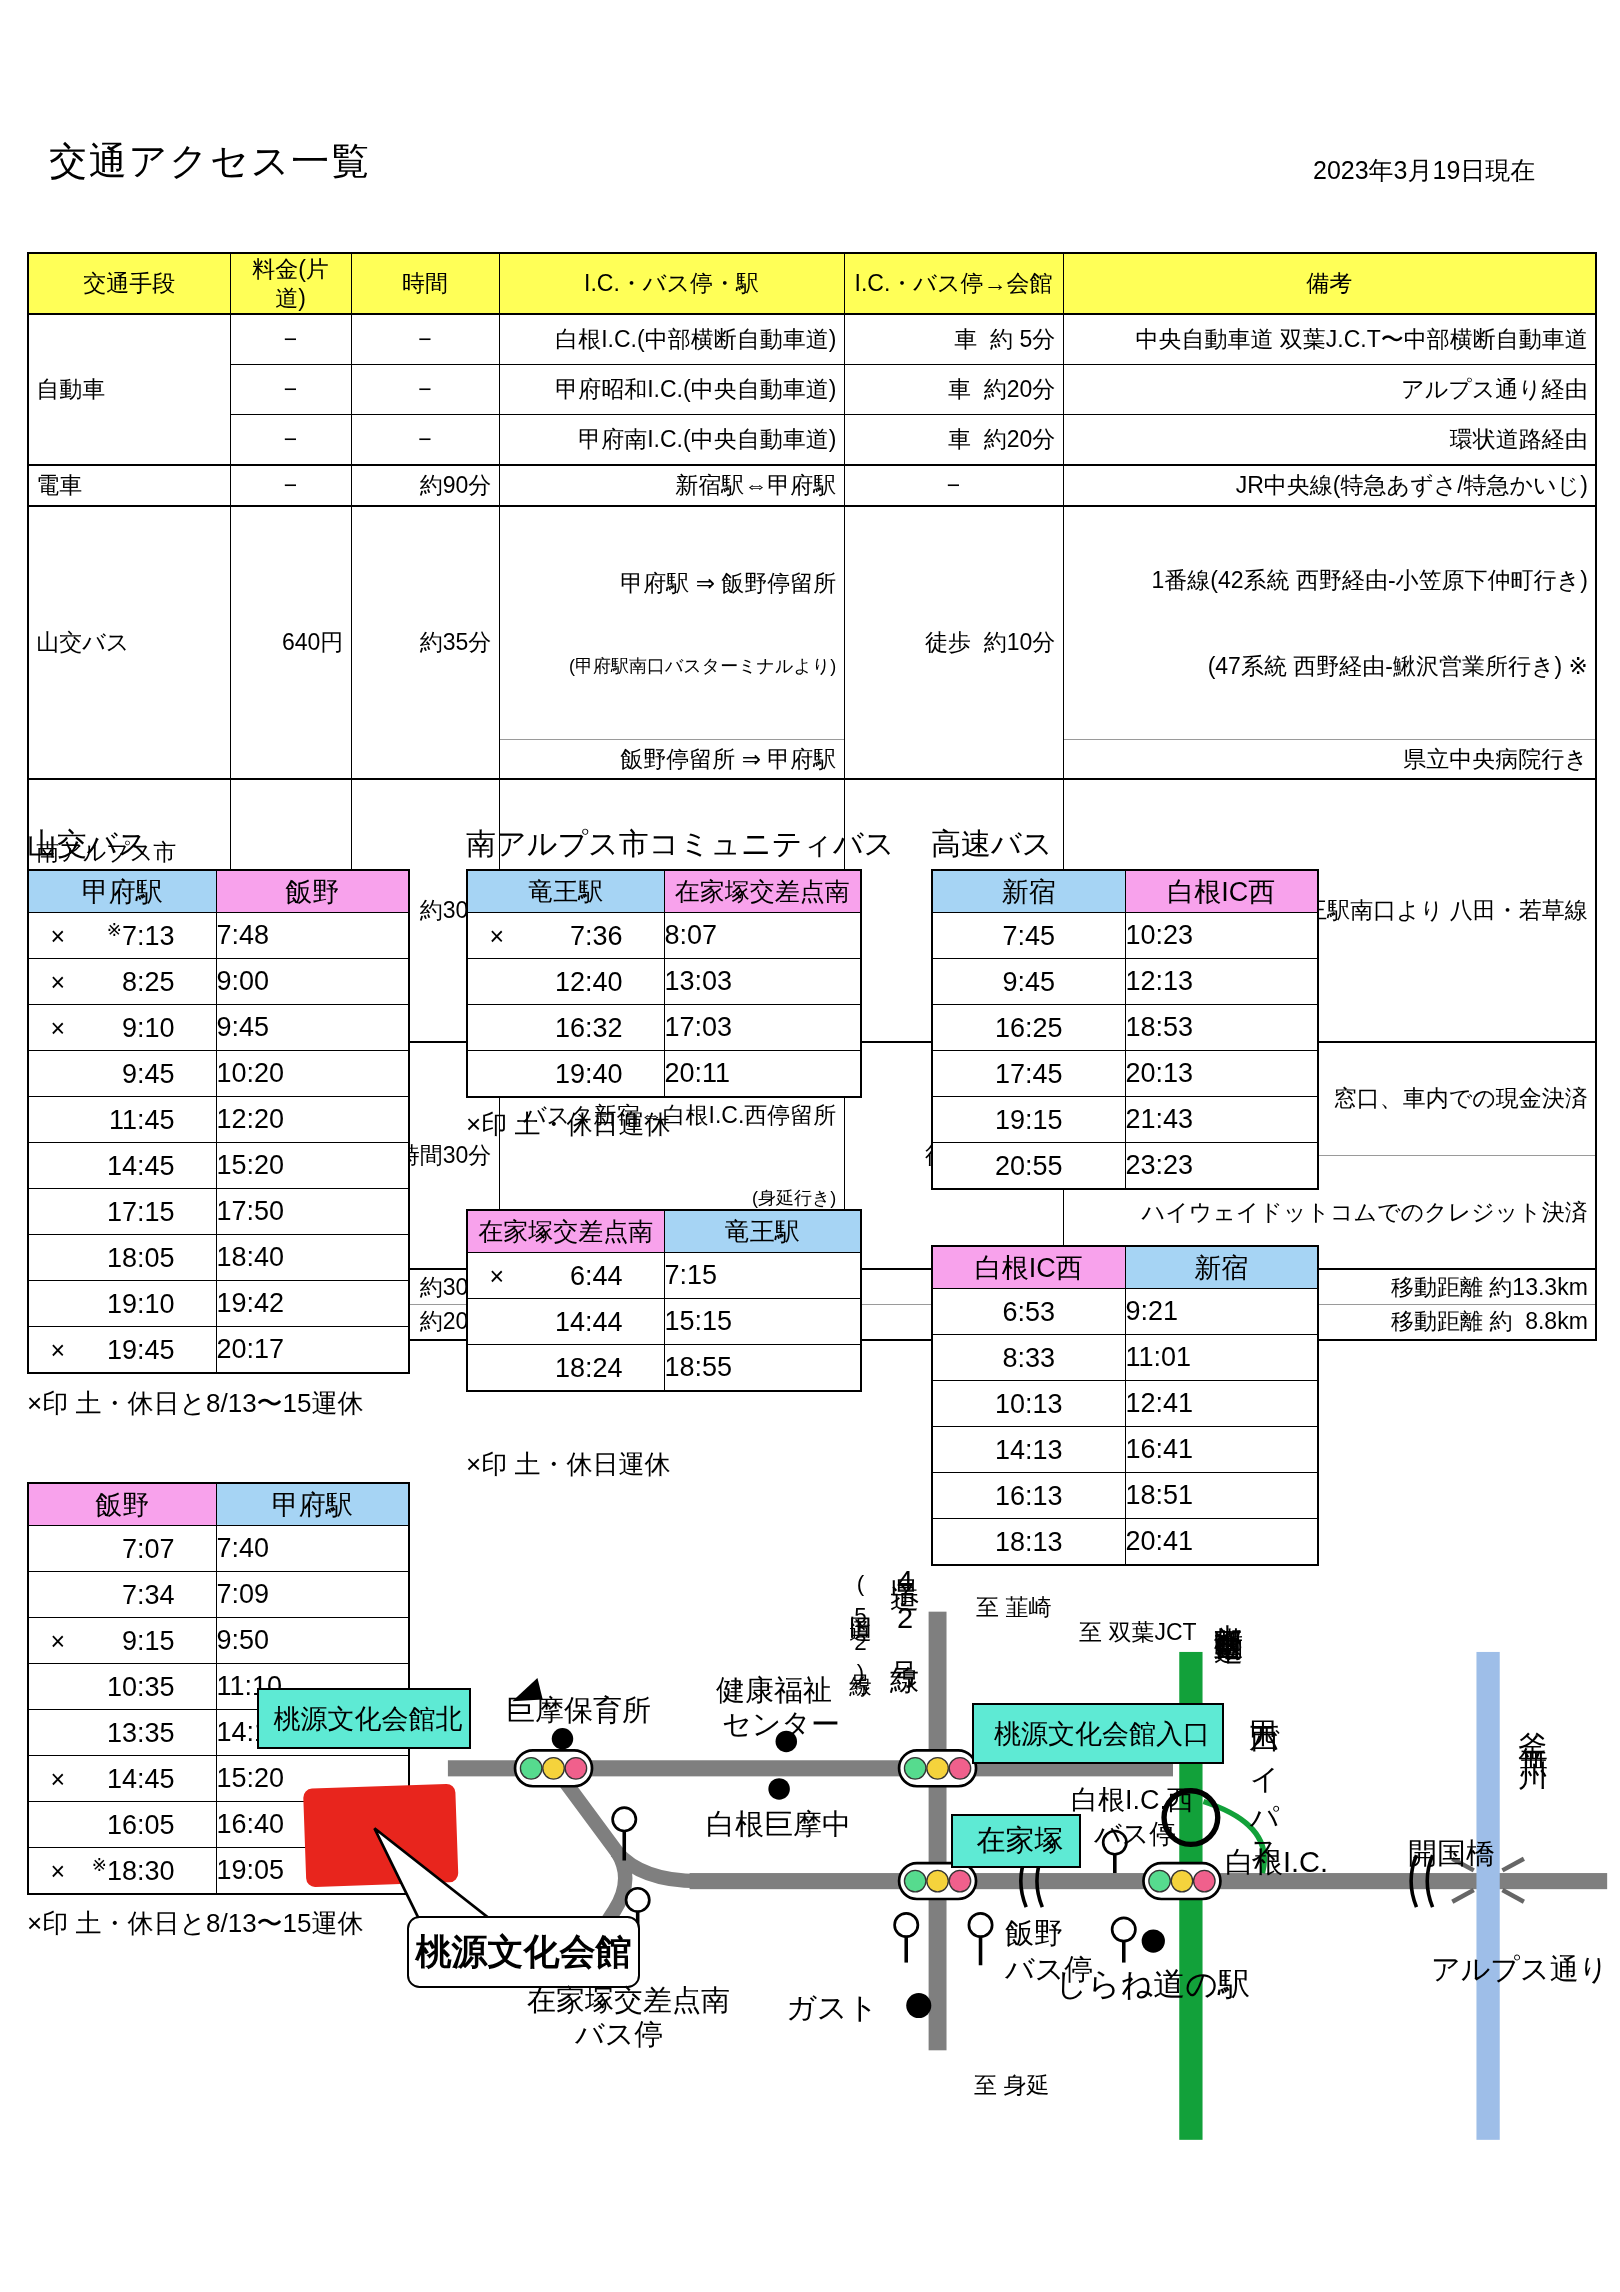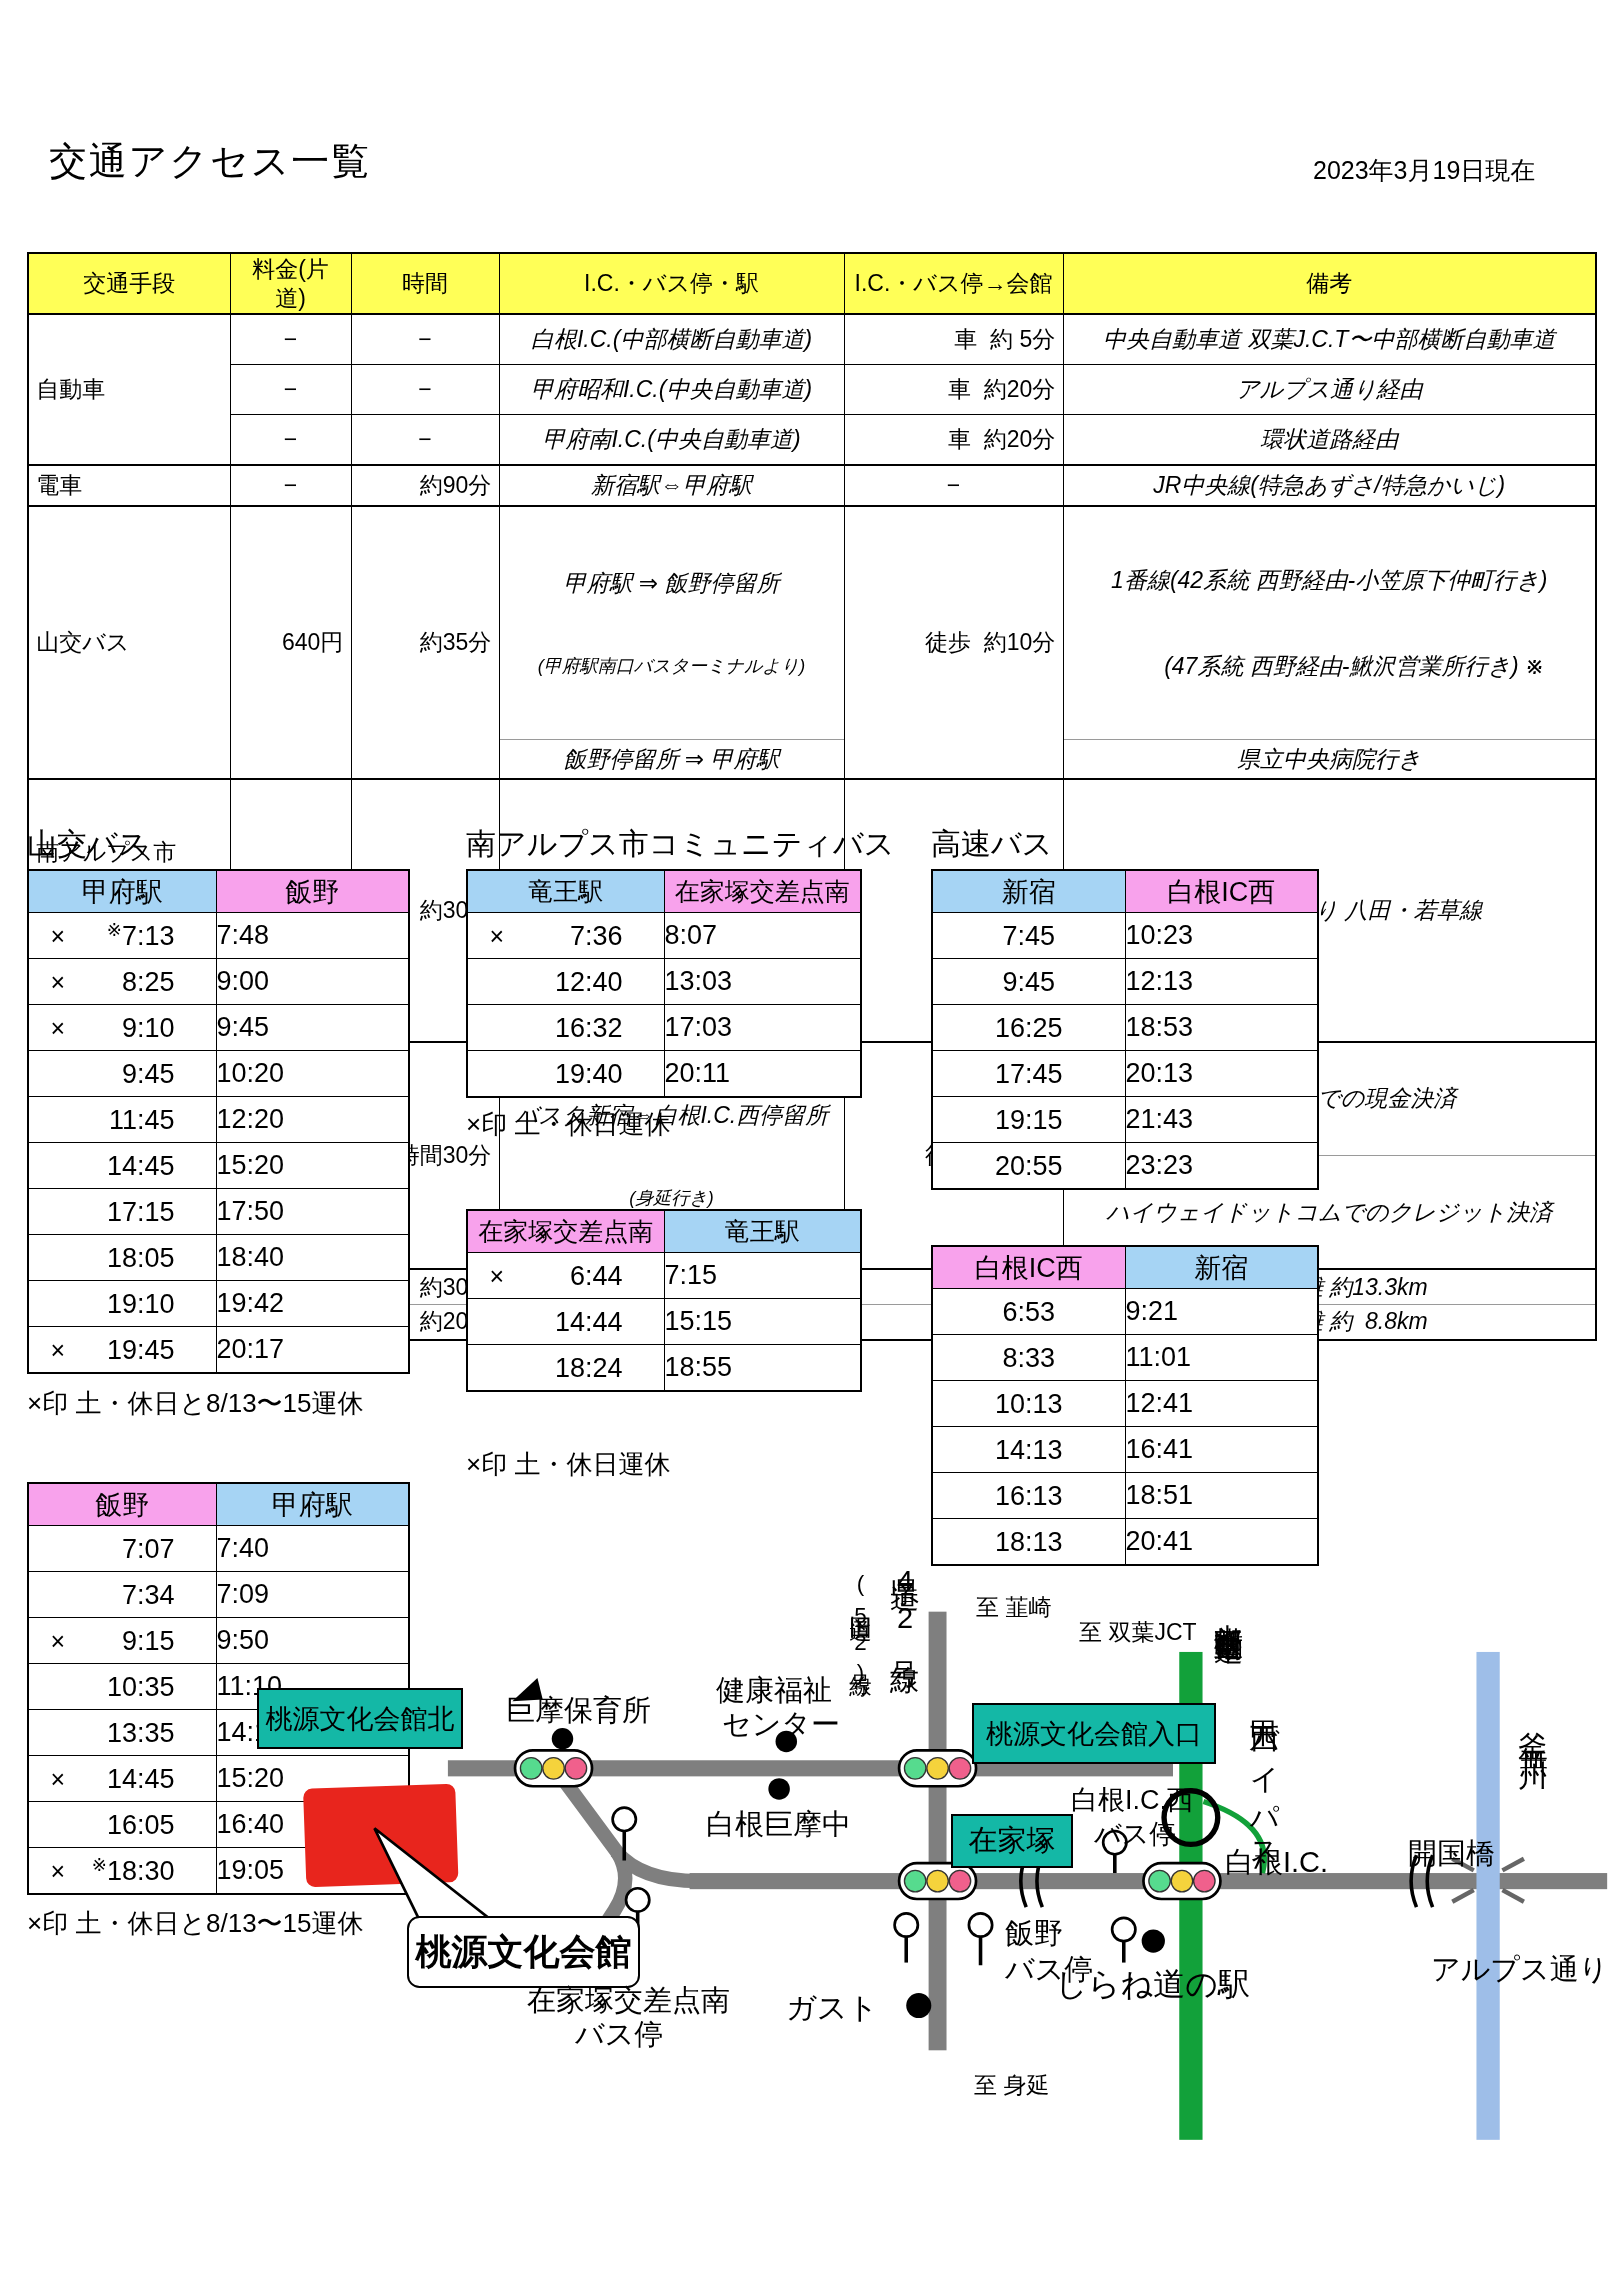--- a/index.html
+++ b/index.html
@@ -23,21 +23,21 @@
     border-left:1.8px solid #000; border-right:1.8px solid #000; border-top:0.9px solid #000;
     font-size:23px; font-weight:normal; padding:0.9px 7.2px; overflow:hidden;
     white-space:pre-wrap; vertical-align:middle; line-height:1.25;
   }
   #access-table th.yellow { background:#FFFF57; height:34px; border-bottom:1.8px solid #000; text-align:center; }
   #access-table tr.grp td { border-top:2.7px solid #000; }
   #access-table tr.sub td { border-top:0.9px solid #9a9a9a; }
   #access-table td.mode  { text-align:left; }
   #access-table td.fare, #access-table td.time, #access-table td.walk { text-align:right; }
   #access-table td.ctr   { text-align:center; }
-  #access-table td.route, #access-table td.note { text-align:center;font-style:italic; }
+  #access-table td.route, #access-table td.note { text-align:right; }
   .sub-note { font-size:18px; }
   .indent { padding-left:50px; }
 
   
   .sec-title { font-size:30px; }
   .tt-note { font-size:26px; white-space:nowrap; }
 
   
   .tt { position:absolute; border-collapse:collapse; table-layout:fixed; border:2.7px solid #000; background:#fff; }
   .tt th, .tt td { border:1.8px solid #000; font-weight:normal; padding:0; }
@@ -49,22 +49,22 @@
   .tt td.col-a { text-align:right; padding-right:41px; position:relative; }
   .tt td.col-b { text-align:left; }
   .tt.ctr-a td.col-a { text-align:center; padding-right:0; }
   .tt .mk { position:absolute; left:21.5px; top:50%; transform:translateY(-50%); font-size:25px; }
   .tt .pre { font-size:18px; vertical-align:9px; }
 
   
   #map { left:0; top:1549px; width:1620px; height:743px; }
   #map svg { position:absolute; left:0; top:0; }
   .box-label {
-    position:absolute; background:#14b8a6; border:2.7px solid #000;
-    display:flex; align-items:center; justify-content:center; white-space:nowrap;
+    position:absolute; background:#5eead4; border:2.7px solid #000;
+    display:flex; align-items:center; justify-content:center; white-space:nowrap;padding-left:8px;
   }
   .hall-label {
     position:absolute; background:#fff; border:2.7px solid #000; border-radius:12.5px;
     display:flex; align-items:center; justify-content:center; white-space:nowrap;
     font-weight:bold; font-size:36px;
   }
   .map-text { position:absolute; white-space:nowrap; font-size:29px; }
   .v-text { position:absolute; writing-mode:vertical-rl; text-orientation:upright; font-size:29px; letter-spacing:4.5px; white-space:nowrap; }
 </style>
 </head>

